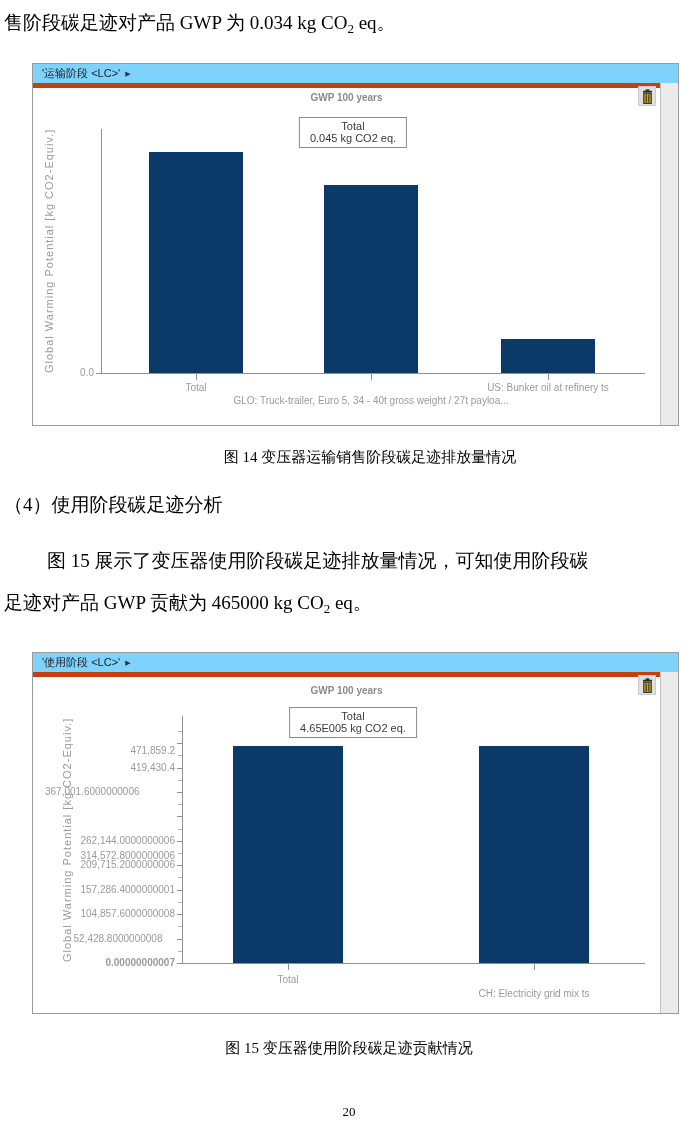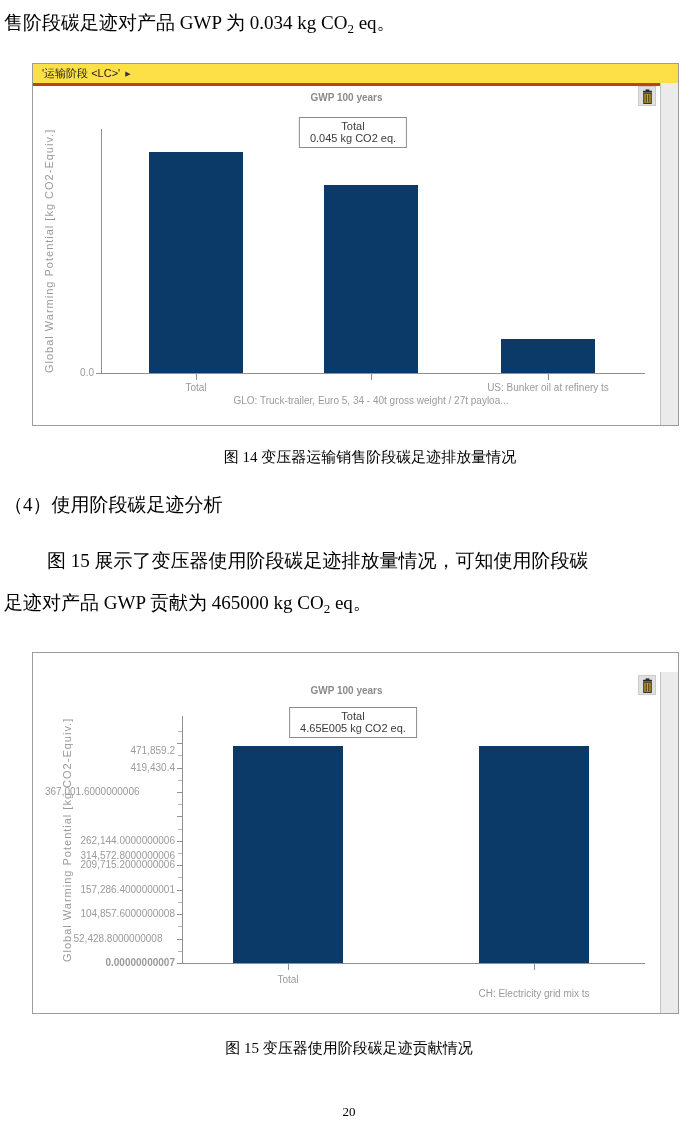--- a/index.html
+++ b/index.html
@@ -6,22 +6,22 @@
   body{width:698px;height:1133px;background:#ffffff;position:relative;overflow:hidden;
        font-family:"Liberation Serif","DejaVu Serif",serif;color:#000;}
   .docline{position:absolute;font-size:19px;white-space:nowrap;color:#000;}
   .docline sub, .subnum{font-size:13px;}
   .subnum{vertical-align:-4px;}
   .caption{position:absolute;left:0;width:698px;text-align:center;font-size:15px;color:#000;}
   .pagenum{position:absolute;left:0;width:698px;text-align:center;font-size:13px;color:#000;}
 
   .widget{position:absolute;left:32px;width:645px;background:#fff;border:1px solid #9c9c9c;
           overflow:hidden;font-family:"Liberation Sans","DejaVu Sans",sans-serif;}
-  .tabbar{position:absolute;left:0;top:0;right:0;height:19px;background:#fde047;
-          border-bottom:3px solid #c2410c;display:flex;align-items:center;}
+  .tabbar{position:absolute;left:0;top:0;right:0;height:19px;background:#7dd3fc;
+          border-bottom:5px solid #c2410c;display:flex;align-items:center;}
   .tab{display:flex;align-items:center;gap:5px;padding:0 9px;height:100%;cursor:default;}
   .tab-label{font-size:11px;color:#1a1a1a;white-space:nowrap;}
   .tab-arrow{font-size:7px;color:#333;line-height:1;}
   .scrollstrip{position:absolute;top:19px;right:0;bottom:0;width:17px;background:#ebebeb;
                border-left:1px solid #c2c2c2;}
   .trashbtn{position:absolute;top:22px;right:22px;width:18px;height:20px;background:#e0e0e0;
             border:1px solid #cccccc;display:flex;align-items:center;justify-content:center;padding:0;}
   .chart-title{position:absolute;left:0;right:18px;text-align:center;font-size:10px;
                font-weight:bold;color:#8a8a8a;}
   .legendbox{position:absolute;left:320px;transform:translateX(-50%);border:1px solid #8c8c8c;
@@ -82,20 +82,26 @@
 <div class="caption" style="top:448px;padding-left:21px;">图 14 变压器运输销售阶段碳足迹排放量情况</div>
 
 <div class="docline" style="left:4px;top:492px;">（4）使用阶段碳足迹分析</div>
 
 <div class="docline" style="left:47px;top:548px;">图 15 展示了变压器使用阶段碳足迹排放量情况，可知使用阶段碳</div>
 <div class="docline" style="left:4px;top:590px;">
   <span>足迹对产品 GWP 贡献为 465000 kg CO</span><span class="subnum">2</span><span> eq。</span>
 </div>
 
 <div class="widget" style="top:652px;height:360px;">
+  <div class="tabbar">
+    <div class="tab">
+      <span class="tab-label">'使用阶段 &lt;LC&gt;'</span>
+      <span class="tab-arrow">▶</span>
+    </div>
+  </div>
   <div class="scrollstrip"></div>
   <button class="trashbtn">
     <svg width="13" height="15" viewBox="0 0 13 15">
       <rect x="4.6" y="0.4" width="3.8" height="1.6" fill="#2b2b2b"></rect>
       <rect x="2" y="1.8" width="9" height="1.7" fill="#2b2b2b"></rect>
       <rect x="2.8" y="4.2" width="7.4" height="10.2" fill="#d2a60a" stroke="#2b2b2b" stroke-width="1.1"></rect>
       <line x1="5.2" y1="5.4" x2="5.2" y2="13.4" stroke="#2b2b2b" stroke-width="1"></line>
       <line x1="7.8" y1="5.4" x2="7.8" y2="13.4" stroke="#2b2b2b" stroke-width="1"></line>
     </svg>
   </button>

